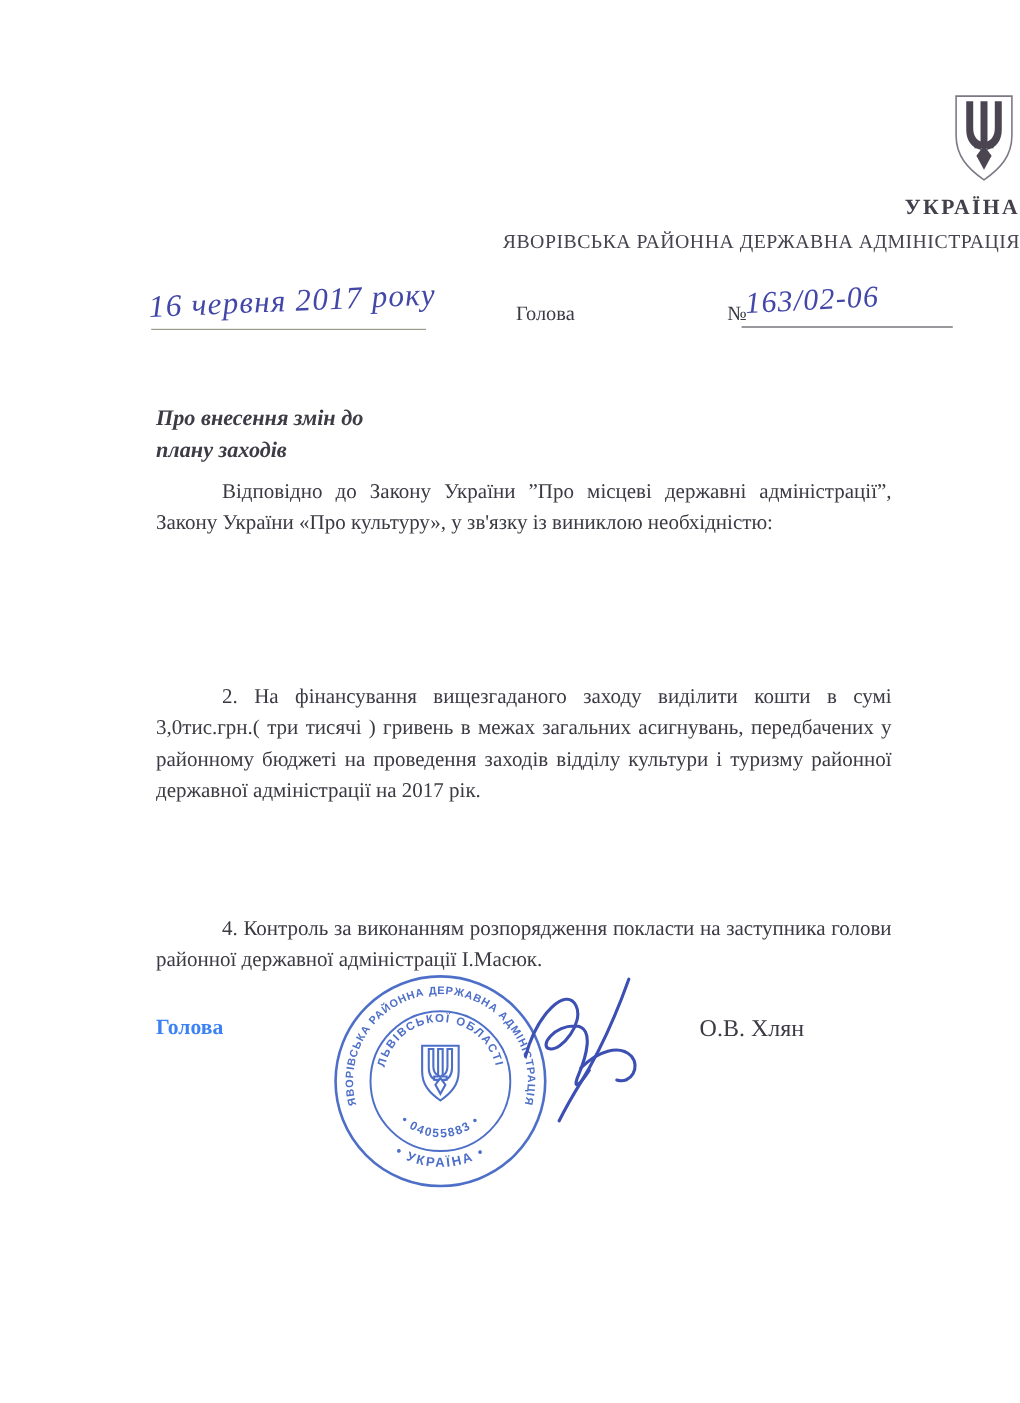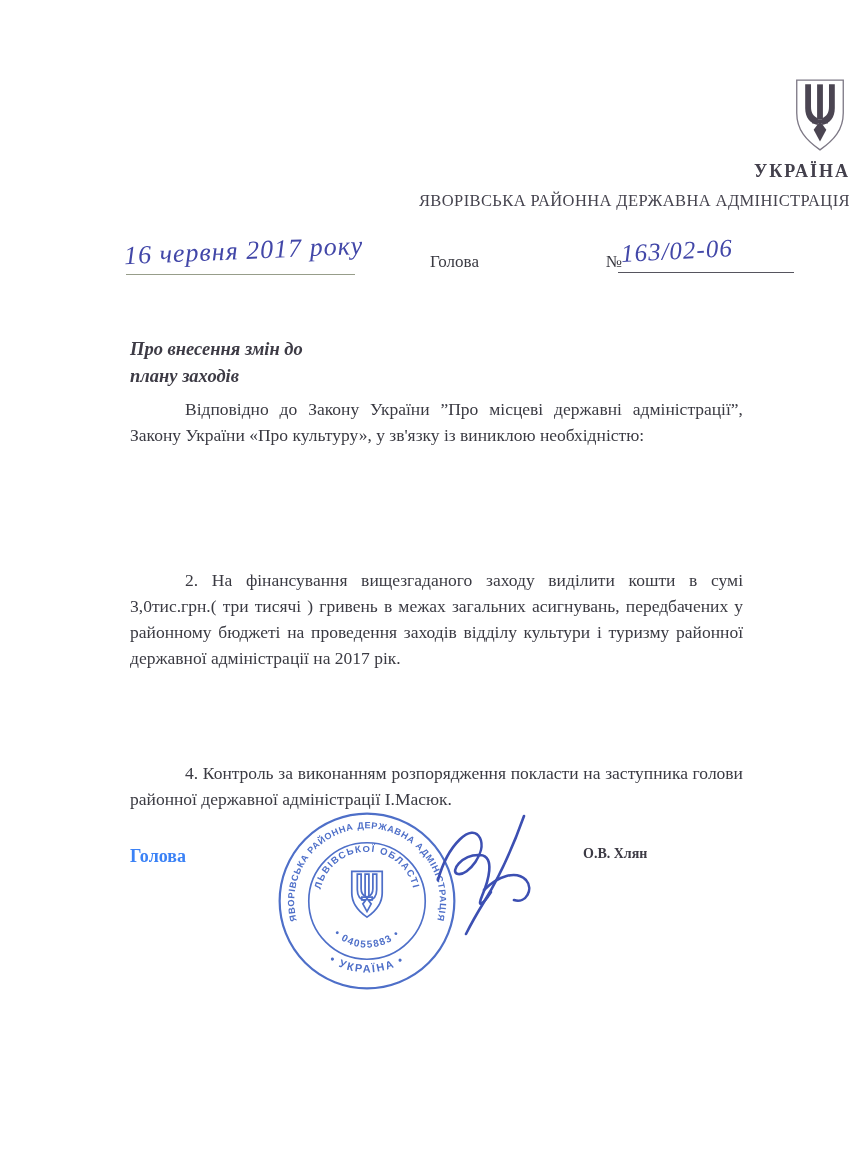--- a/index.html
+++ b/index.html
@@ -25,21 +25,21 @@
   
   .subject { position:absolute; left:130px; top:336px; font-size:18.5px; line-height:27px; font-weight:bold; font-style:italic; color:#3d3b45; }
   .para { position:absolute; left:130px; width:613px; font-size:17.5px; line-height:26px; text-align:justify; text-indent:55px; }
   .p-intro { top:396px; }
   .p-1 { top:466px; }
   .p-2 { top:567px; }
   .p-3 { top:690px; }
   .p-4 { top:760px; }
   
   .sign-title { position:absolute; left:130px; top:846px; font-size:18px; font-weight:bold; color:#3b82f6; }
-  .sign-name  { position:absolute; left:583px; top:846px; font-size:14px; font-weight:bold; color:#3c3a44; }
+  .sign-name  { position:absolute; left:583px; top:846px; font-size:20px; font-weight:normal; color:#3c3a44; }
   
   .stamp { position:absolute; left:276px; top:810px; width:182px; height:182px; opacity:0.92; }
   .stamp text { font-family:"Liberation Sans", sans-serif; font-weight:bold; }
   .t-outer  { font-size:10px;  letter-spacing:0.8px; }
   .t-obot   { font-size:12px;  letter-spacing:2px; }
   .t-inner  { font-size:10.5px; letter-spacing:1.5px; }
   .t-code   { font-size:11px;  letter-spacing:1.5px; }
   .signature { position:absolute; left:424px; top:810px; width:138px; height:145px; }
 </style>
 </head>

